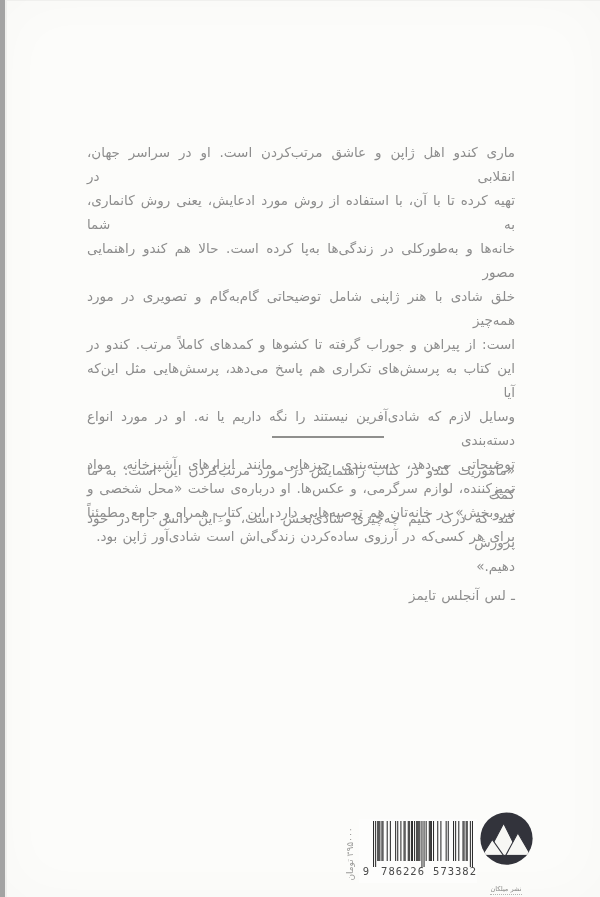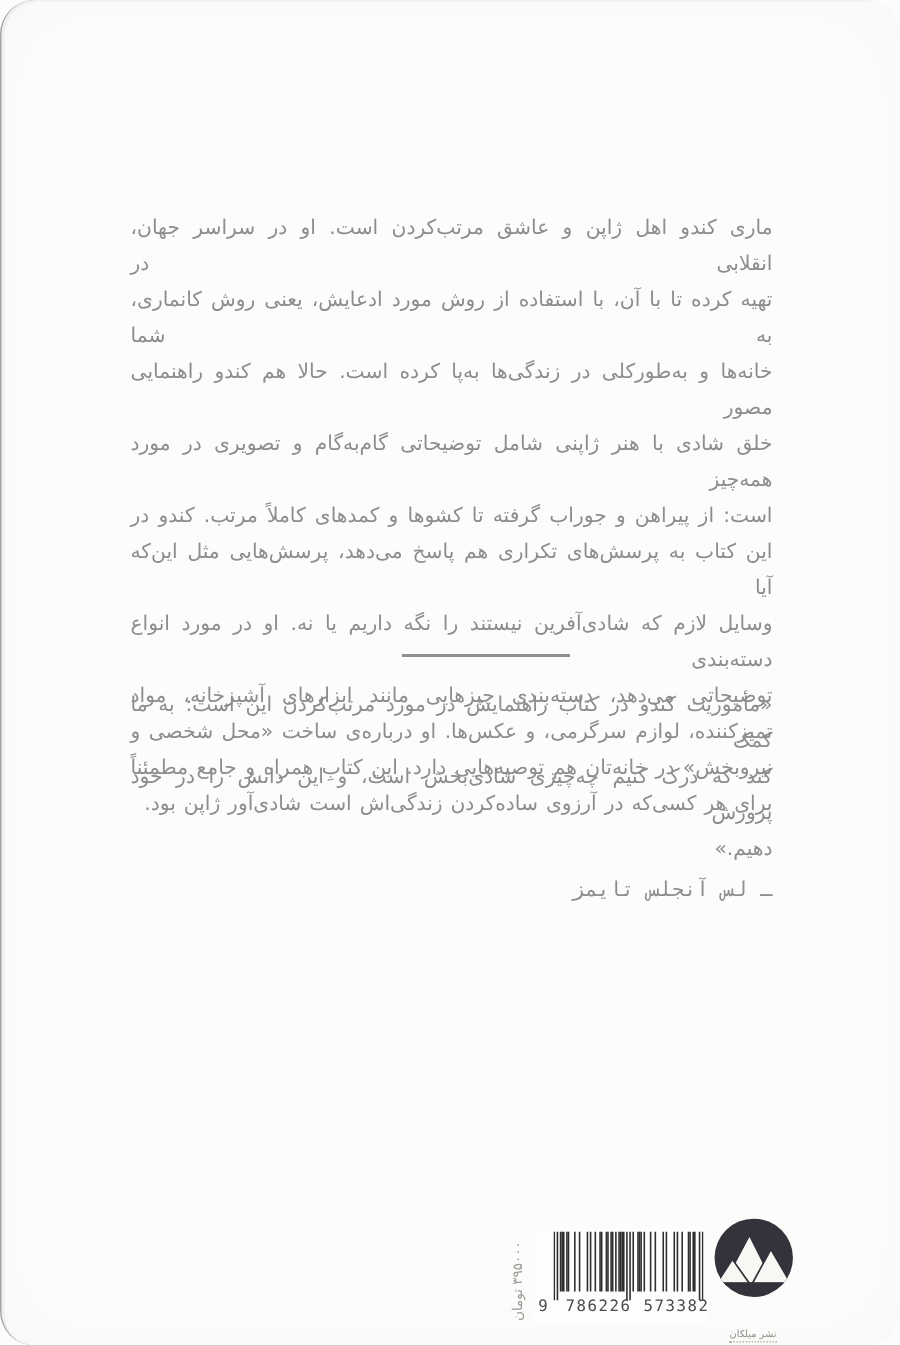--- a/index.html
+++ b/index.html
@@ -4,23 +4,22 @@
 <style>
   html,body{margin:0;padding:0;}
   body{
     width:600px;height:897px;overflow:hidden;
     background:#fcfcfa;
     font-family:"DejaVu Sans",sans-serif;
     position:relative;
   }
   .page{
     position:absolute;inset:0;
-    border-left:1px solid #a3a3a3;
+    border-left:5px solid #a3a3a3;
     box-shadow:inset 2px 1px 0 rgba(0,0,0,0.04), inset 0 0 60px rgba(60,60,50,0.02);
-    border-radius:23px;
   }
   
   .synopsis{
     position:absolute;top:140px;right:85px;width:428px;
     direction:rtl;
     font-size:13.5px;line-height:24px;color:#8d8d8d;
     word-spacing:1px;
   }
   .jline{text-align:justify;text-align-last:justify;white-space:normal;}
   .rline{text-align:right;}
@@ -29,21 +28,21 @@
     position:absolute;top:436px;left:267px;width:112px;height:0;
     border-top:2px solid #8f8f8d;
   }
   
   .quote{
     position:absolute;right:85px;width:428px;direction:rtl;
     font-size:13.5px;line-height:24px;color:#8d8d8d;word-spacing:1px;
   }
   .quote-1{top:458px;}
   .quote-2{top:577px;}
-  .attr{margin-top:5px;text-align:right;color:#8d8d8d;font-family:Liberation Mono, monospace;}
+  .attr{margin-top:5px;text-align:right;color:#8d8d8d;}
   
   .price{
     position:absolute;left:306px;top:847px;width:82px;height:14px;
     transform:rotate(-90deg);transform-origin:50% 50%;
     direction:rtl;text-align:center;
     font-size:9px;color:#9b9b99;letter-spacing:1px;white-space:nowrap;
   }
   
   .barcode{
     position:absolute;left:354px;top:819px;width:118px;height:64px;

